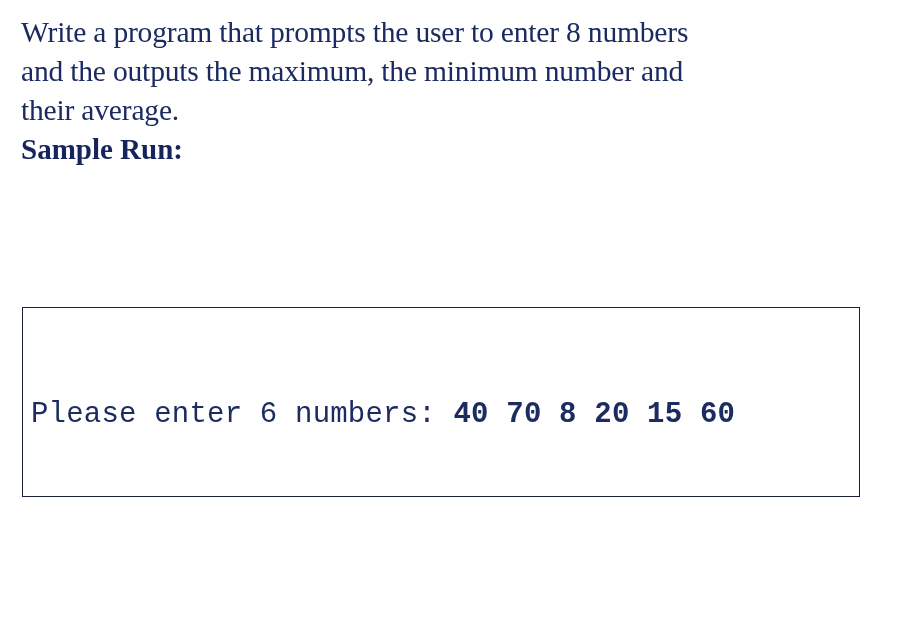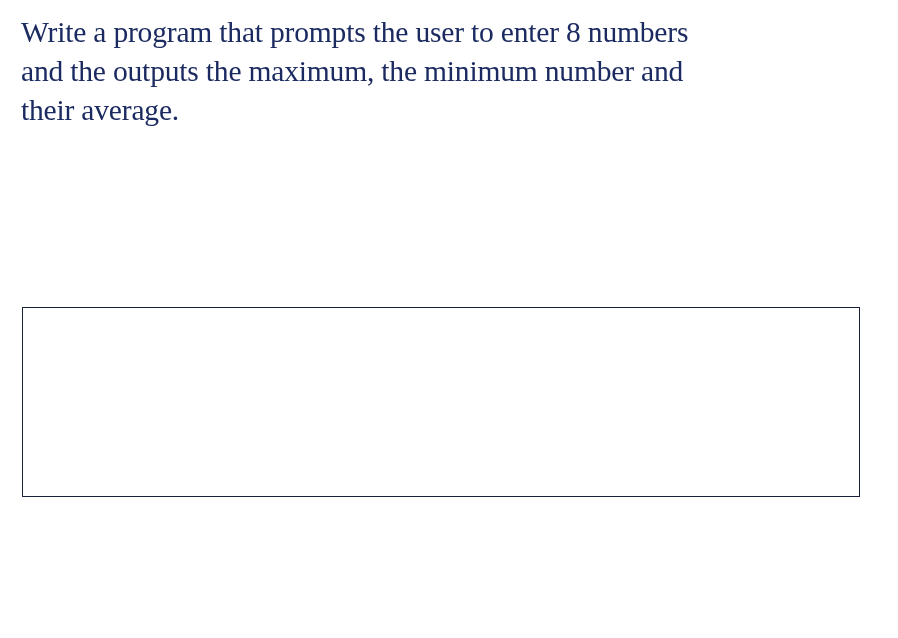--- a/index.html
+++ b/index.html
@@ -73,25 +73,27 @@
     font-weight: bold;
   }
 </style>
 </head>
 <body>
 
 <div class="prompt-block">
   <div class="prompt-line">Write a program that prompts the user to enter 8 numbers</div>
   <div class="prompt-line">and the outputs the maximum, the minimum number and</div>
   <div class="prompt-line">their average.</div>
+  <div class="sample-run">Sample Run:</div>
 </div>
 
 <div class="console-box"></div>
 
 <div class="console-text">
+  <div class="console-line"><span>Please enter 6 numbers: </span><b class="bold-input">40 70 8 20 15 60</b></div>
 
 
   
 
   
 
   
 </div>
 
 </body></html>

